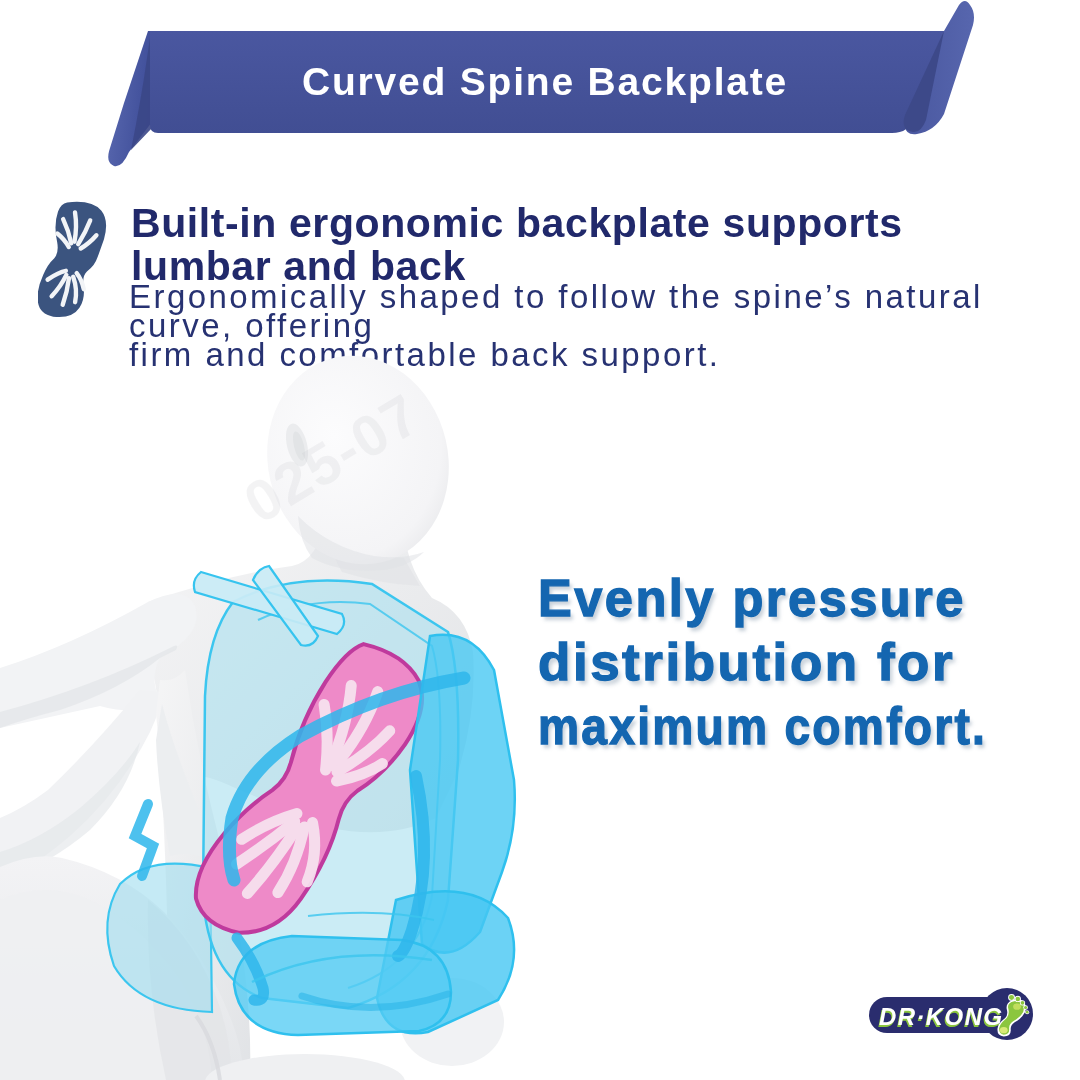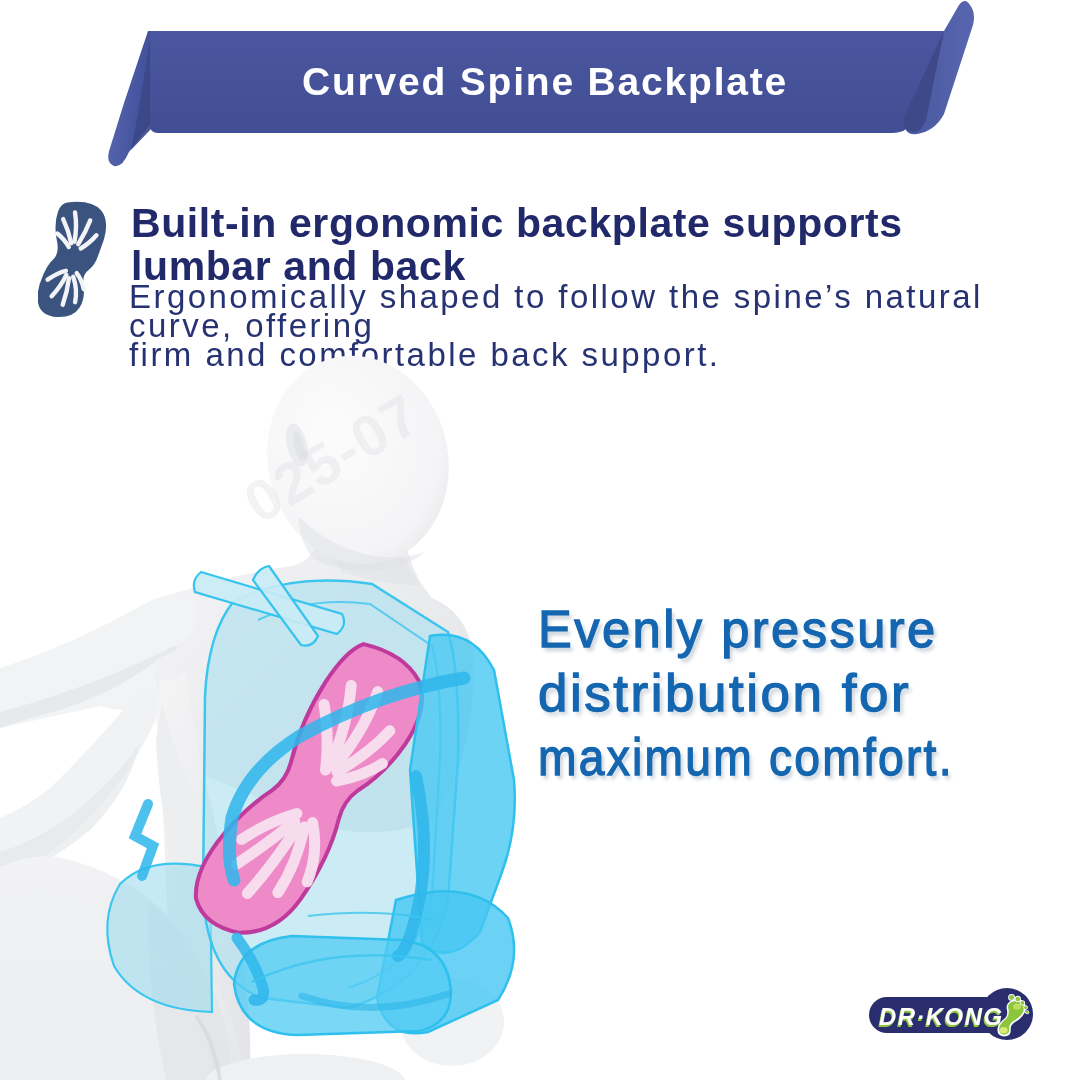--- a/index.html
+++ b/index.html
@@ -2,21 +2,21 @@
 <html><head>
 <meta charset="utf-8">
 <style>
   html,body{margin:0;padding:0;}
   body{width:1080px;height:1080px;background:#ffffff;overflow:hidden;font-family:"Liberation Sans",sans-serif;position:relative;}
   .abs{position:absolute;}
   #ribbon{left:0;top:0;}
   #ribbon-text{left:146px;top:31px;width:798px;height:102px;display:flex;align-items:center;justify-content:center;color:#ffffff;font-weight:bold;font-size:39px;letter-spacing:1.8px;}
   #heading{left:131px;top:202px;color:#21296b;font-weight:bold;font-size:41px;line-height:43px;letter-spacing:0.6px;}
   #para{left:129px;top:282px;color:#273272;font-size:33px;line-height:29px;letter-spacing:2.45px;}
-  #bigtext{left:538px;top:566px;color:#1466b0;font-weight:normal;font-size:52px;line-height:64px;letter-spacing:2.5px;-webkit-text-stroke:1.3px #1466b0;text-shadow:3px 4px 4px rgba(130,150,170,0.45);margin-top:31px;}
+  #bigtext{left:538px;top:566px;color:#1466b0;font-weight:bold;font-size:52px;line-height:64px;letter-spacing:2.5px;-webkit-text-stroke:1.3px #1466b0;text-shadow:3px 4px 4px rgba(130,150,170,0.45);}
   #bigtext .bl{display:inline-block;transform-origin:0 50%;white-space:pre;}
   #l1{transform:scaleX(0.974);}
   #l2{transform:scaleX(1.018);}
   #l3{transform:scaleX(0.889);}
 </style>
 </head>
 <body>
 
 <svg id="ribbon" class="abs" width="1080" height="200" viewBox="0 0 1080 200">
   <defs>

